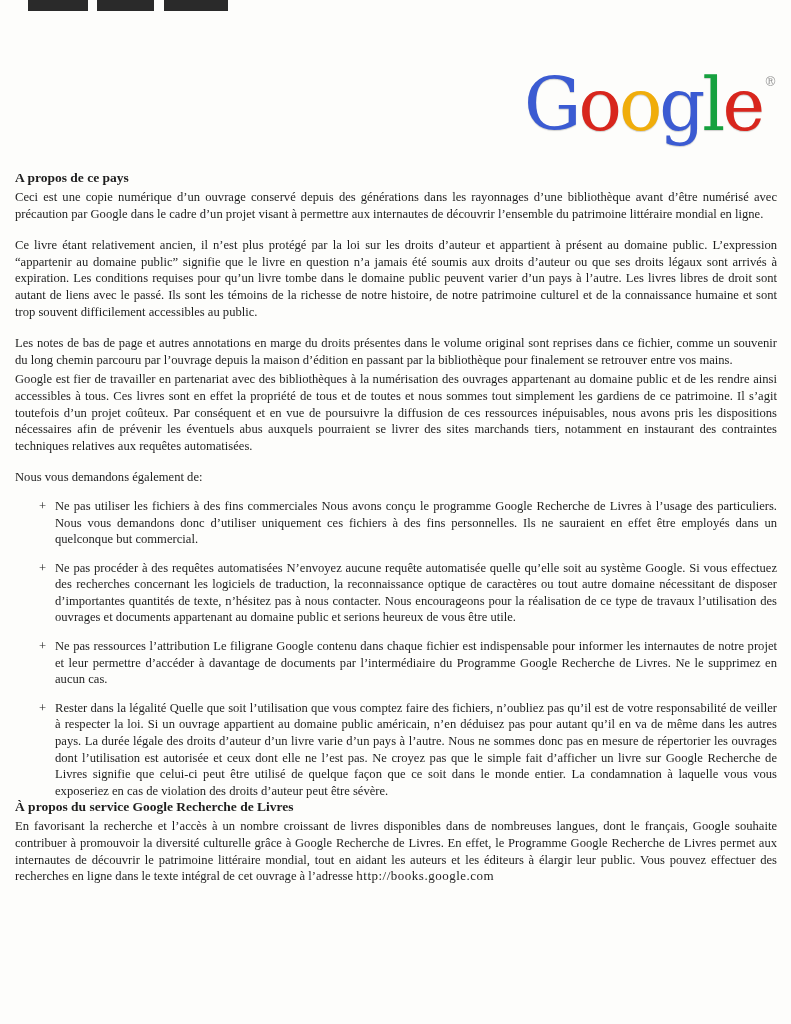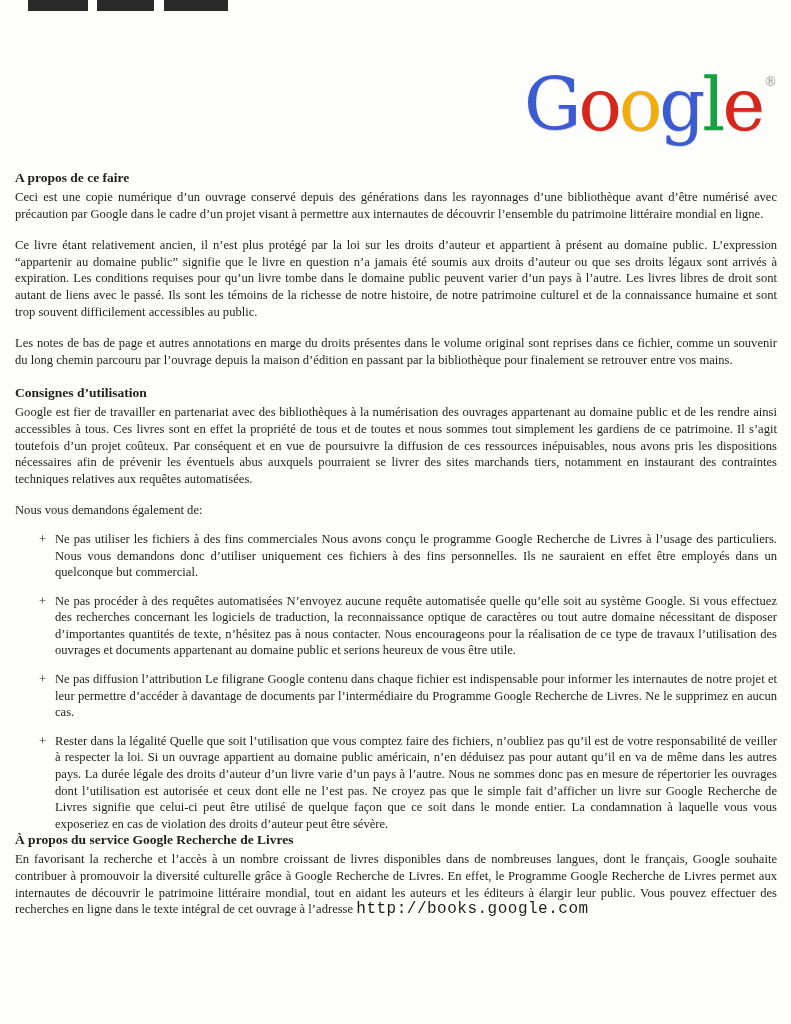--- a/index.html
+++ b/index.html
@@ -85,66 +85,65 @@
     flex: 0 0 16px;
     text-align: left;
   }
   ul.rules .rule-text {
     flex: 1;
     text-align: justify;
   }
   .rule-title { }
 
   .mono-url {
-    font-family: Liberation Mono, monospace;
-    font-size: 16px;
+    font-family: Liberation Serif, serif;
+    font-size: 13px;
     letter-spacing: .5px;
   }
 </style>
 </head>
 <body>
 
 <div class="artifact">
   <span class="seg seg1"></span>
   <span class="seg seg2"></span>
   <span class="seg seg3"></span>
 </div>
 
 <div class="page">
 
   <div class="logo">
     <span style="color: rgb(59, 91, 210);">G</span><span style="color: rgb(216, 38, 29);">o</span><span style="color: rgb(240, 173, 11);">o</span><span style="color: rgb(59, 91, 210);">g</span><span style="color: rgb(22, 161, 63);">l</span><span style="color: rgb(216, 38, 29);">e</span><span class="reg">®</span>
   </div>
 
-  <h2 class="h-about">A propos de ce faire</h2>
+  <h2 class="h-about">A propos de ce pays</h2>
 
   <p class="first">Ceci est une copie numérique d’un ouvrage conservé depuis des générations dans les rayonnages d’une bibliothèque avant d’être numérisé avec précaution par Google dans le cadre d’un projet visant à permettre aux internautes de découvrir l’ensemble du patrimoine littéraire mondial en ligne.</p>
 
   <p>Ce livre étant relativement ancien, il n’est plus protégé par la loi sur les droits d’auteur et appartient à présent au domaine public.  L’expression “appartenir au domaine public” signifie que le livre en question n’a jamais été soumis aux droits d’auteur ou que ses droits légaux sont arrivés à expiration.  Les conditions requises pour qu’un livre tombe dans le domaine public peuvent varier d’un pays à l’autre.  Les livres libres de droit sont autant de liens avec le passé.  Ils sont les témoins de la richesse de notre histoire, de notre patrimoine culturel et de la connaissance humaine et sont trop souvent difficilement accessibles au public.</p>
 
   <p>Les notes de bas de page et autres annotations en marge du droits présentes dans le volume original sont reprises dans ce fichier, comme un souvenir du long chemin parcouru par l’ouvrage depuis la maison d’édition en passant par la bibliothèque pour finalement se retrouver entre vos mains.</p>
 
-  <h2 class="h-usage">Consignes d’utilisation</h2>
 
   <p class="first">Google est fier de travailler en partenariat avec des bibliothèques à la numérisation des ouvrages appartenant au domaine public et de les rendre ainsi accessibles à tous.  Ces livres sont en effet la propriété de tous et de toutes et nous sommes tout simplement les gardiens de ce patrimoine. Il s’agit toutefois d’un projet coûteux.  Par conséquent et en vue de poursuivre la diffusion de ces ressources inépuisables, nous avons pris les dispositions nécessaires afin de prévenir les éventuels abus auxquels pourraient se livrer des sites marchands tiers, notamment en instaurant des contraintes techniques relatives aux requêtes automatisées.</p>
 
   <p class="lead-line">Nous vous demandons également de:</p>
 
   <ul class="rules">
     <li>
       <span class="marker">+</span>
       <span class="rule-text"><span class="rule-title">Ne pas utiliser les fichiers à des fins commerciales</span> <span>Nous avons conçu le programme Google Recherche de Livres à l’usage des particuliers. Nous vous demandons donc d’utiliser uniquement ces fichiers à des fins personnelles.  Ils ne sauraient en effet être employés dans un quelconque but commercial.</span></span>
     </li>
     <li>
       <span class="marker">+</span>
       <span class="rule-text"><span class="rule-title">Ne pas procéder à des requêtes automatisées</span> <span>N’envoyez aucune requête automatisée quelle qu’elle soit au système Google. Si vous effectuez des recherches concernant les logiciels de traduction, la reconnaissance optique de caractères ou tout autre domaine nécessitant de disposer d’importantes quantités de texte, n’hésitez pas à nous contacter. Nous encourageons pour la réalisation de ce type de travaux l’utilisation des ouvrages et documents appartenant au domaine public et serions heureux de vous être utile.</span></span>
     </li>
     <li>
       <span class="marker">+</span>
-      <span class="rule-text"><span class="rule-title">Ne pas diffusion l’attribution</span> <span>Le filigrane Google contenu dans chaque fichier est indispensable pour informer les internautes de notre projet et leur permettre d’accéder à davantage de documents par l’intermédiaire du Programme Google Recherche de Livres. Ne le supprimez en aucun cas.</span></span>
+      <span class="rule-text"><span class="rule-title">Ne pas ressources l’attribution</span> <span>Le filigrane Google contenu dans chaque fichier est indispensable pour informer les internautes de notre projet et leur permettre d’accéder à davantage de documents par l’intermédiaire du Programme Google Recherche de Livres. Ne le supprimez en aucun cas.</span></span>
     </li>
     <li>
       <span class="marker">+</span>
       <span class="rule-text"><span class="rule-title">Rester dans la légalité</span> <span>Quelle que soit l’utilisation que vous comptez faire des fichiers, n’oubliez pas qu’il est de votre responsabilité de veiller à respecter la loi.  Si un ouvrage appartient au domaine public américain, n’en déduisez pas pour autant qu’il en va de même dans les autres pays. La durée légale des droits d’auteur d’un livre varie d’un pays à l’autre.  Nous ne sommes donc pas en mesure de répertorier les ouvrages dont l’utilisation est autorisée et ceux dont elle ne l’est pas.  Ne croyez pas que le simple fait d’afficher un livre sur Google Recherche de Livres signifie que celui-ci peut être utilisé de quelque façon que ce soit dans le monde entier.  La condamnation à laquelle vous vous exposeriez en cas de violation des droits d’auteur peut être sévère.</span></span>
     </li>
   </ul>
 
   <h2 class="h-service">À propos du service Google Recherche de Livres</h2>
 
   <p class="first"><span>En favorisant la recherche et l’accès à un nombre croissant de livres disponibles dans de nombreuses langues, dont le français, Google souhaite contribuer à promouvoir la diversité culturelle grâce à Google Recherche de Livres.  En effet, le Programme Google Recherche de Livres permet aux internautes de découvrir le patrimoine littéraire mondial, tout en aidant les auteurs et les éditeurs à élargir leur public.  Vous pouvez effectuer des recherches en ligne dans le texte intégral de cet ouvrage à l’adresse</span> <span class="mono-url">http://books.google.com</span></p>

